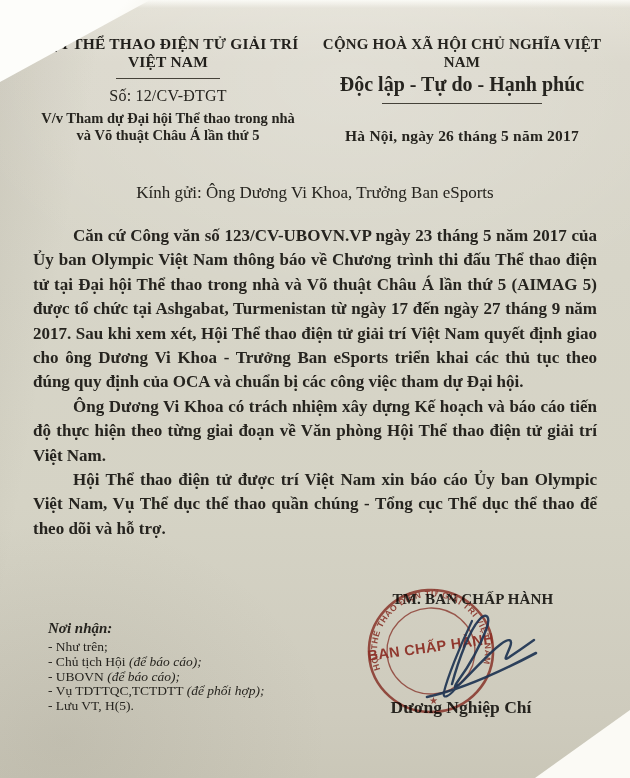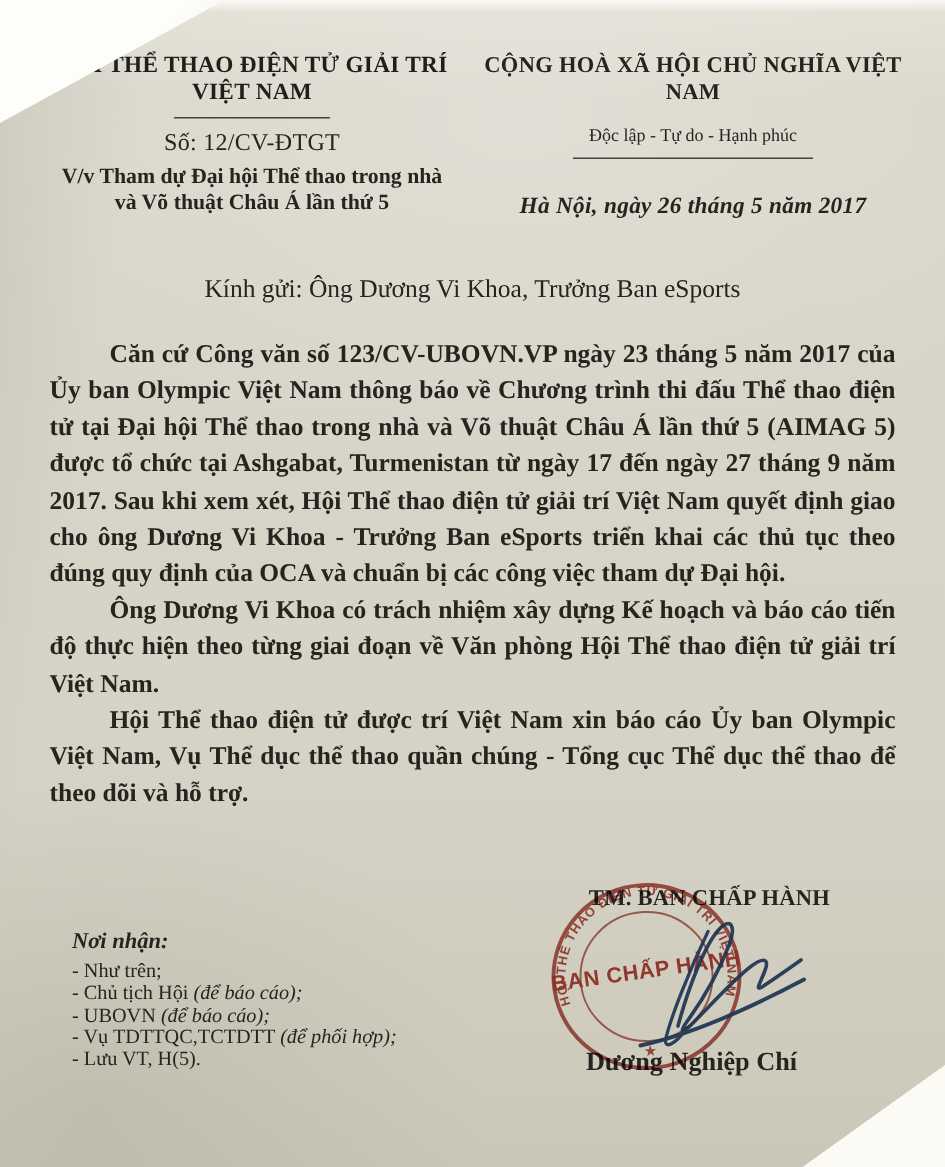--- a/index.html
+++ b/index.html
@@ -32,23 +32,23 @@
   }
 
   .org-block{position:absolute;left:18px;top:35px;width:300px;text-align:center;z-index:2;}
   .org-name{font-weight:bold;font-size:15.5px;line-height:18px;letter-spacing:0.2px;color:#211f1b;}
   .org-rule{width:104px;border-top:1.6px solid #454239;margin:7px auto 8px auto;}
   .doc-number{font-size:16px;letter-spacing:0.2px;}
   .subject{font-weight:600;font-size:14.5px;line-height:17px;margin-top:5px;}
 
   .national-block{position:absolute;left:306px;top:35px;width:312px;text-align:center;z-index:2;}
   .national-line{font-weight:bold;font-size:15px;line-height:18px;letter-spacing:0.2px;text-align:center;}
-  .motto{font-weight:normal;font-size:12px;margin-top:12px;}
+  .motto{font-weight:bold;font-size:20px;margin-top:2px;}
   .national-rule{width:160px;border-top:1.6px solid #454239;margin:7px auto 0 auto;}
-  .dateline{font-style:italic;font-weight:600;font-size:15.5px;margin-top:23px;letter-spacing:0.2px;}
+  .dateline{font-weight:600;font-size:15.5px;margin-top:23px;letter-spacing:0.2px;}
 
   .salutation{position:absolute;left:0;top:183px;width:100%;text-align:center;font-size:17px;z-index:2;}
 
   .body-text{position:absolute;left:33px;top:224px;width:564px;z-index:2;
     font-size:17px;line-height:24.4px;text-align:justify;}
   .body-text p{margin:0;text-indent:40px;font-weight:bold;}
   .closing{margin:0;text-indent:62px;}
 
   .recipients{position:absolute;left:48px;top:600px;z-index:2;}
   .recipients-label{font-weight:bold;font-style:italic;font-size:15px;margin-bottom:3px;margin-top:20px;}

